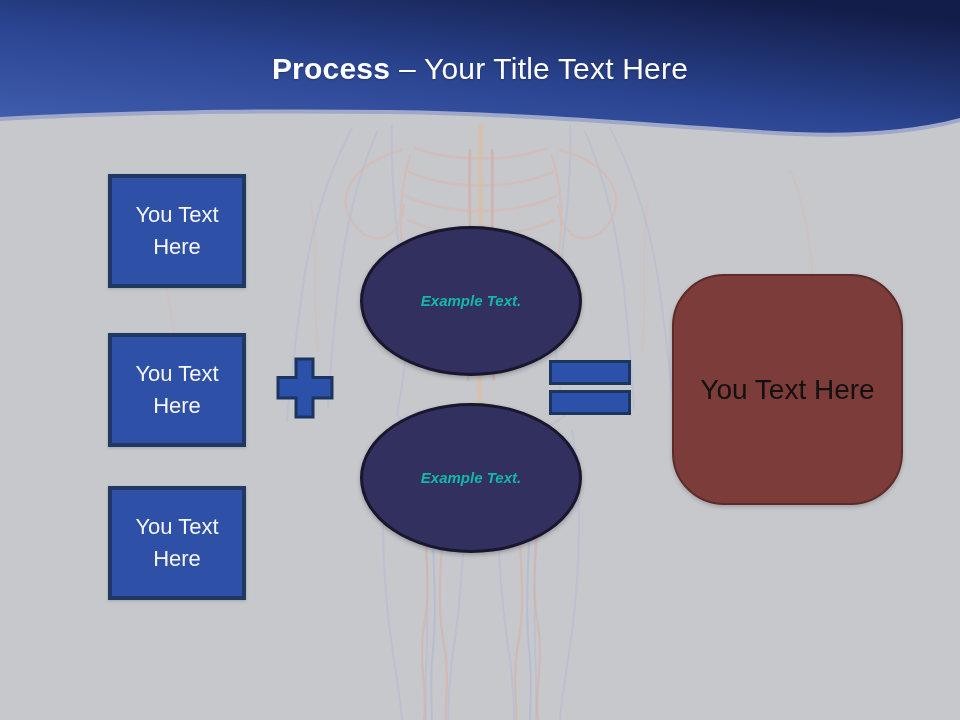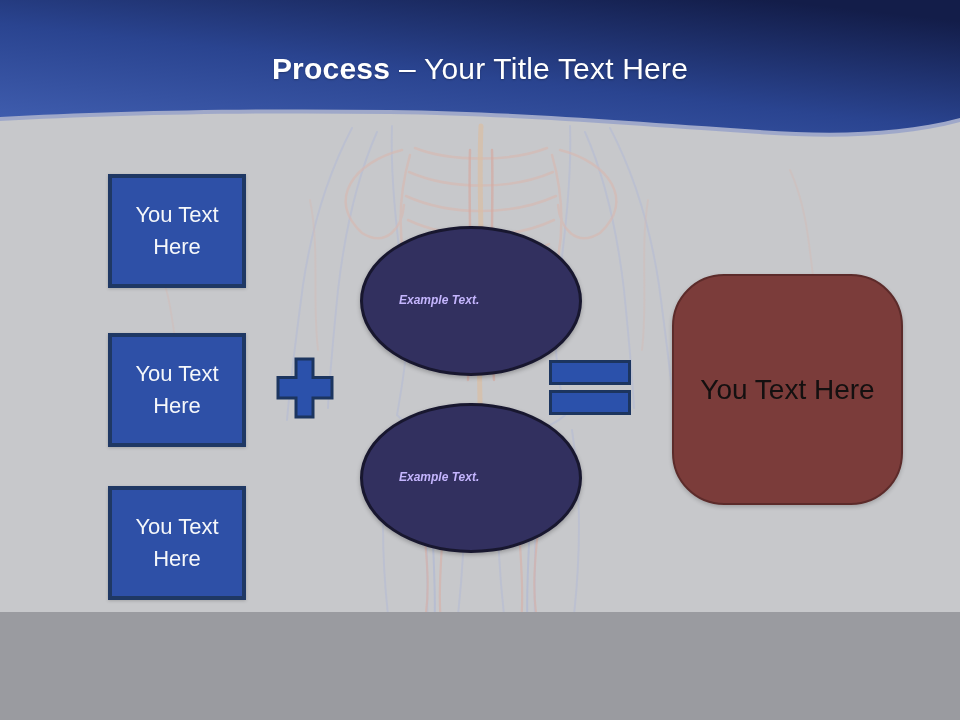--- a/index.html
+++ b/index.html
@@ -1,17 +1,17 @@
 <!DOCTYPE html>
 <html><head>
 <meta charset="utf-8">
 <style>
   html,body{margin:0;padding:0;background:#9a9ba0;}
   .slide{
-    position:relative;width:960px;height:612px;overflow:hidden;
+    position:relative;width:960px;height:720px;overflow:hidden;
     background:#c7c8cb;
     font-family:"Liberation Sans", sans-serif;
   }
   
   .anatomy{position:absolute;left:0;top:0;width:960px;height:720px;}
   
   .banner{position:absolute;left:0;top:0;width:960px;height:160px;}
   .slide-title{
     position:absolute;top:52px;left:0;right:0;text-align:center;
     color:#ffffff;font-size:30px;letter-spacing:0.2px;z-index:5;
@@ -29,22 +29,22 @@
   }
   .pbox1{top:174px;}
   .pbox2{top:333px;}
   .pbox3{top:486px;}
   
   .op{position:absolute;z-index:3;}
   
   .ex-circle{
     position:absolute;left:360px;width:144px;height:144px;border-radius:50%;
     background:#32305f;border:3px solid #18172f;
-    display:flex;align-items:center;text-align:center;
-    color:#c4b5fd;font-size:12px;font-weight:700;font-style:italic;
+    display:flex;align-items:center;justify-content:center;text-align:center;
+    color:#14b8a6;font-size:15px;font-weight:700;font-style:italic;
     line-height:1.6;padding:0 36px;z-index:4;
     box-shadow:0 2px 4px rgba(0,0,0,0.25);
   }
   .ex1{top:226px;}
   .ex2{top:403px;}
   
   .result-box{
     position:absolute;left:672px;top:274px;width:227px;height:227px;
     background:#7b3c3a;border:2px solid #5c2b2a;border-radius:52px;
     display:flex;align-items:center;justify-content:center;text-align:center;

